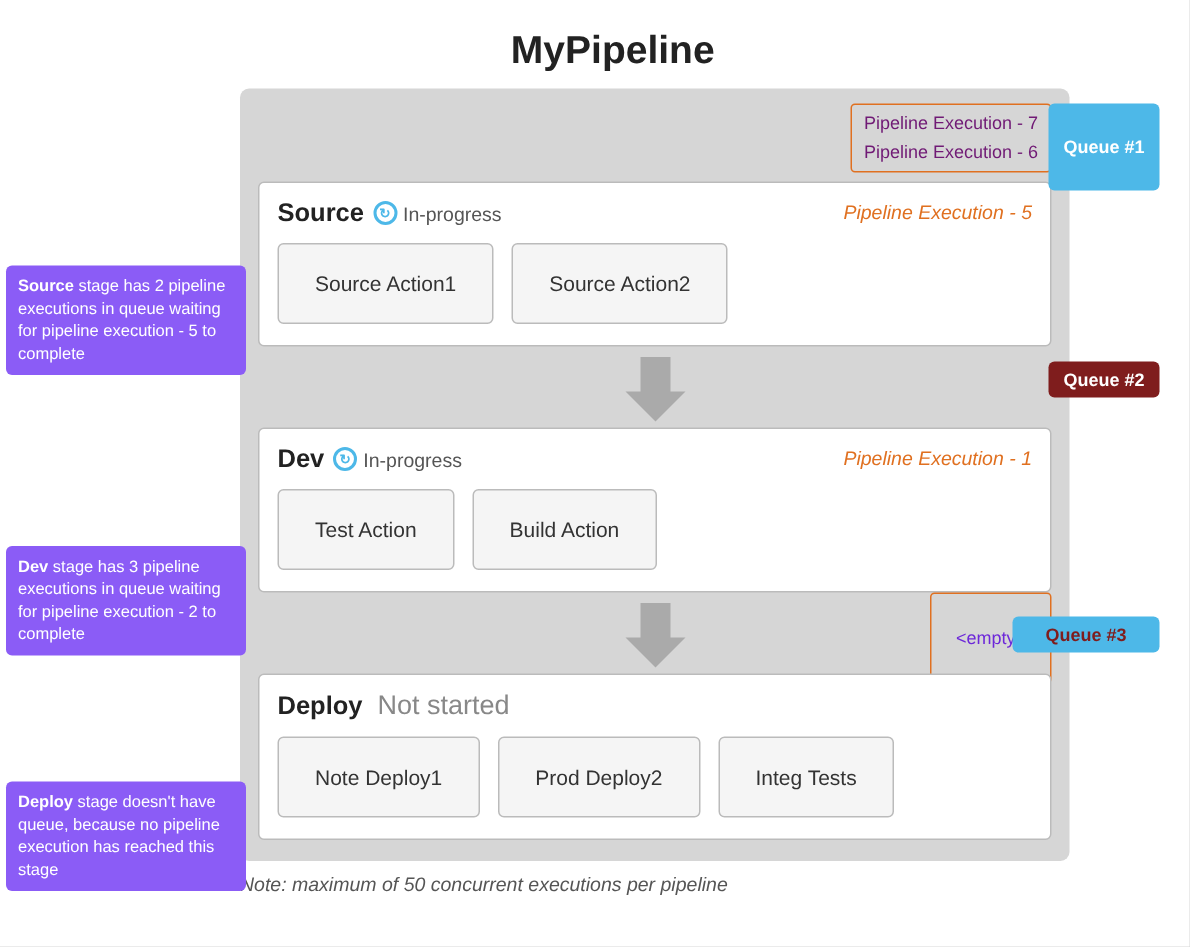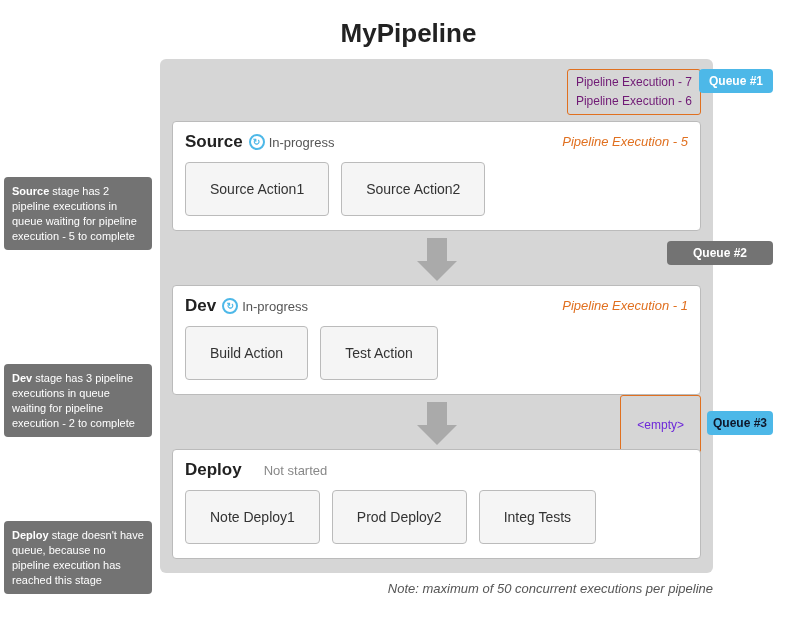--- a/index.html
+++ b/index.html
@@ -33,27 +33,27 @@
       margin-left: 160px;
       margin-right: 80px;
       padding: 10px 12px 14px 12px;
       position: relative;
     }
 
     
     .annotation {
       position: absolute;
       left: 0px;
-      background: #737373;
+      background: #8b5cf6;
       color: #fff;
       font-size: 11px;
       font-weight: normal;
       padding: 7px 8px;
       border-radius: 4px;
-      width: 148px;
+      width: 160px;
       line-height: 1.35;
       z-index: 10;
     }
 
     .annotation b, .annotation strong {
       font-weight: bold;
     }
 
     
     .stage-block {
@@ -134,32 +134,32 @@
       position: relative;
     }
 
     
     .arrow-svg {
       display: block;
       margin: 0 auto;
     }
 
     .note-text {
-      text-align: right;
+      text-align: left;
       font-style: italic;
       font-size: 13px;
       color: #555;
       margin-top: 8px;
     }
 
     
     .not-started {
-      font-size: 13px;
+      font-size: 18px;
       color: #888;
-      margin-left: 16px;
+      margin-left: 4px;
     }
   </style>
 </head>
 <body>
 
 <div class="main-container">
 
   <div class="page-title">MyPipeline</div>
 
   <div style="position: relative; margin-bottom: 10px;">
@@ -172,21 +172,21 @@
       <b>Dev</b> stage has 3 pipeline executions in queue waiting for pipeline execution - 2 to complete
     </div>
 
     <div class="annotation" style="top: 462px; left: 4px;">
       <b>Deploy</b> stage doesn't have queue, because no pipeline execution has reached this stage
     </div>
 
     <div class="pipeline-wrapper">
 
       <div style="position: relative; height: 0;">
-        <div style="position: absolute; right: -72px; top: 0px; background:#4db8e8; color:#fff; font-size:12px; font-weight:bold; padding:5px 10px; border-radius:4px; white-space:nowrap; z-index:10;">Queue #1</div>
+        <div style="position: absolute; right: -72px; top: 0px; background:#4db8e8; color:#fff; font-size:12px; font-weight:bold; padding:22px 10px; border-radius:4px; white-space:nowrap; z-index:10;">Queue #1</div>
         <div style="position: absolute; right: 0px; top: 0px; border: 1.5px solid #e07020; color: #701a75; font-size: 12px; padding: 3px 8px; border-radius:3px; line-height:1.6; white-space:nowrap;">
           Pipeline Execution - 7<br>Pipeline Execution - 6
         </div>
       </div>
       <div style="height: 52px;"></div>
 
       <div class="stage-block">
         <div class="stage-header">
           <span class="stage-name">Source</span>
           <span class="stage-status">
@@ -195,45 +195,45 @@
           </span>
           <span class="pipeline-execution-label">Pipeline Execution - 5</span>
         </div>
         <div class="actions-row">
           <div class="action-box">Source Action1</div>
           <div class="action-box">Source Action2</div>
         </div>
       </div>
 
       <div style="position: relative;">
-        <div style="position: absolute; right: -72px; top: 10px; background:#737373; color:#fff; font-size:12px; font-weight:bold; padding:5px 26px; border-radius:4px; white-space:nowrap; z-index:10;">Queue #2</div>
+        <div style="position: absolute; right: -72px; top: 10px; background:#7f1d1d; color:#fff; font-size:12px; font-weight:bold; padding:5px 10px; border-radius:4px; white-space:nowrap; z-index:10;">Queue #2</div>
         <div class="arrow-container">
           <svg class="arrow-svg" width="50" height="50" viewBox="0 0 50 50">
             <polygon points="15,5 35,5 35,28 45,28 25,48 5,28 15,28" fill="#aaa"></polygon>
           </svg>
         </div>
       </div>
 
       <div class="stage-block">
         <div class="stage-header">
           <span class="stage-name">Dev</span>
           <span class="stage-status">
             <span class="status-icon">↻</span>
             In-progress
           </span>
           <span class="pipeline-execution-label">Pipeline Execution - 1</span>
         </div>
         <div class="actions-row">
+          <div class="action-box">Test Action</div>
           <div class="action-box">Build Action</div>
-          <div class="action-box">Test Action</div>
         </div>
       </div>
 
       <div style="position: relative;">
-        <div style="position: absolute; right: -72px; top: 16px; background:#4db8e8; color:#0f172a; font-size:12px; font-weight:bold; padding:5px 6px; border-radius:4px; white-space:nowrap; z-index:10;">Queue #3</div>
+        <div style="position: absolute; right: -72px; top: 16px; background:#4db8e8; color:#7f1d1d; font-size:12px; font-weight:bold; padding:5px 22px; border-radius:4px; white-space:nowrap; z-index:10;">Queue #3</div>
         <div style="position: absolute; right: 0px; top: 0; border: 1.5px solid #e07020; color: #6d28d9; font-size: 12px; padding: 20px 16px; border-radius:3px; line-height:1.6; white-space:nowrap;">
           &lt;empty&gt;
         </div>
         <div class="arrow-container">
           <svg class="arrow-svg" width="50" height="50" viewBox="0 0 50 50">
             <polygon points="15,5 35,5 35,28 45,28 25,48 5,28 15,28" fill="#aaa"></polygon>
           </svg>
         </div>
       </div>
 

